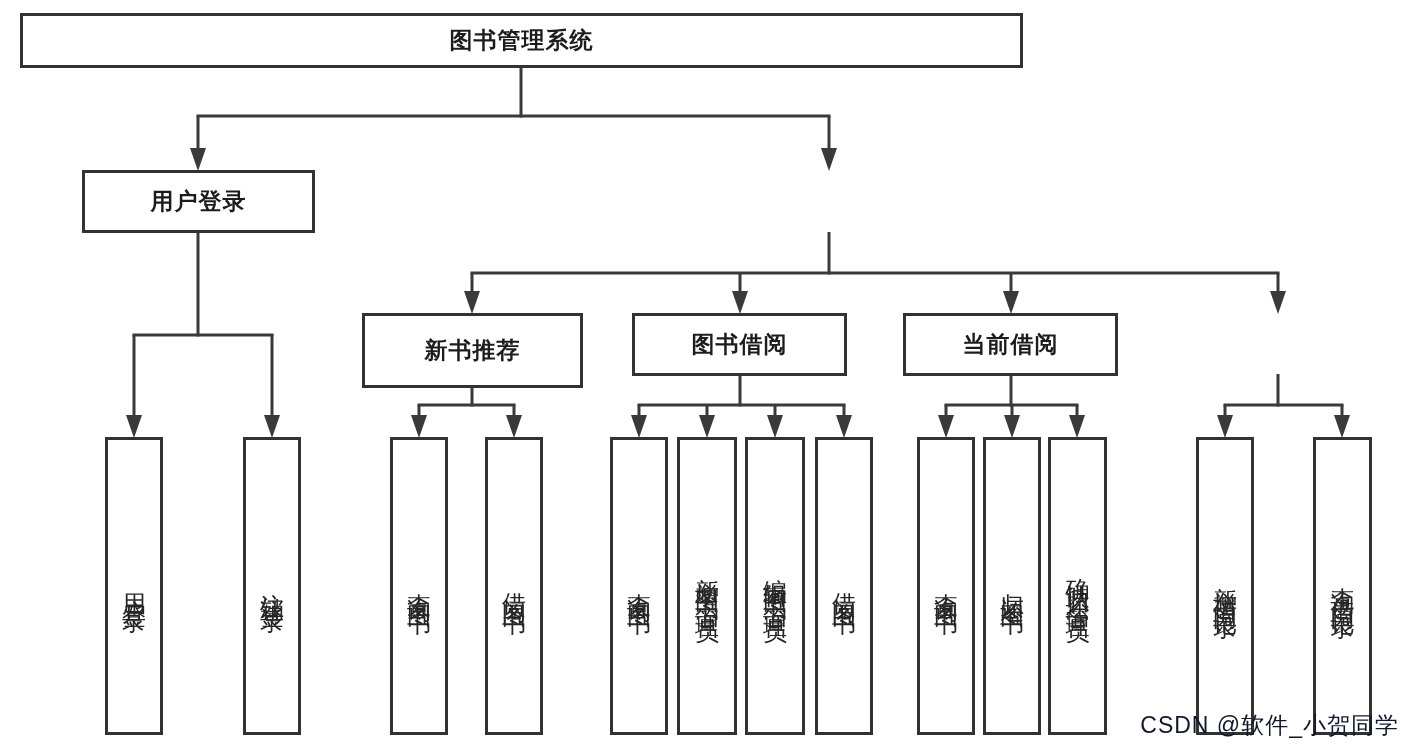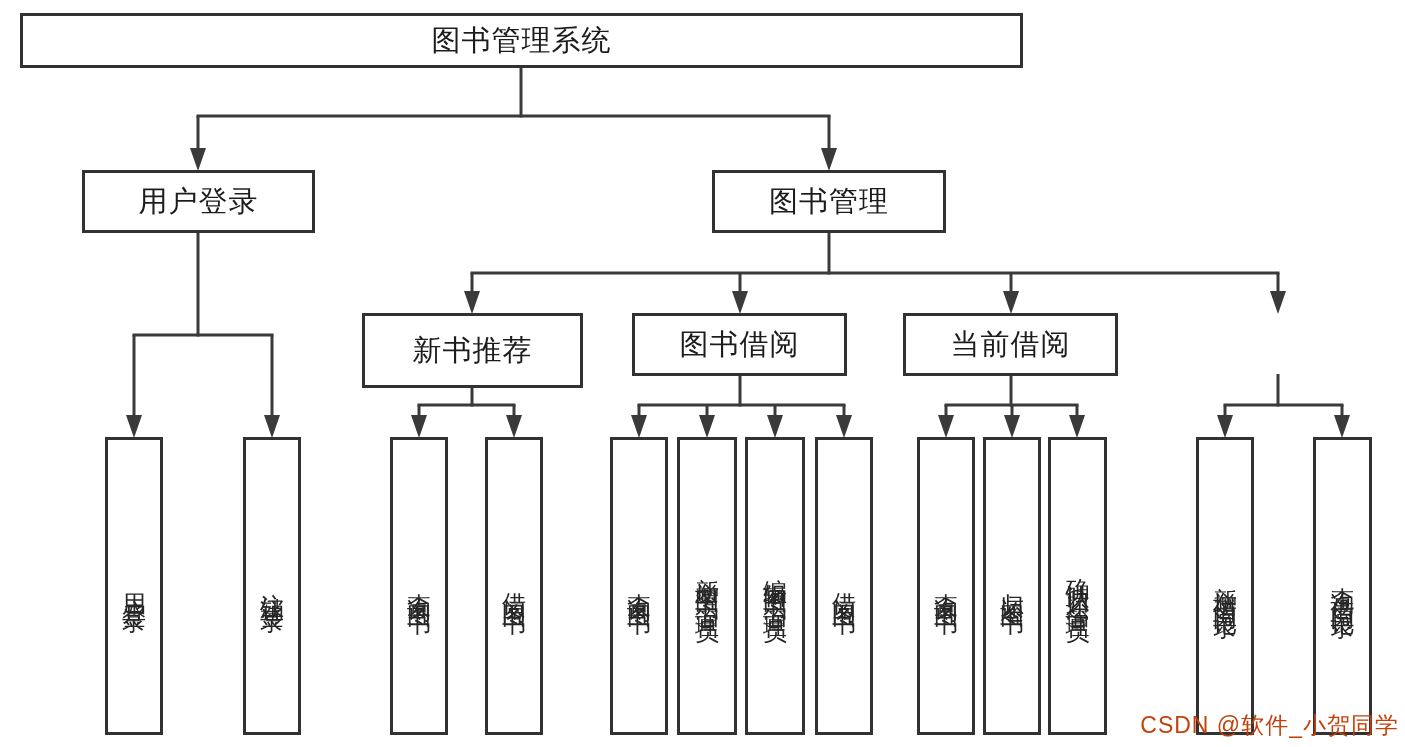--- a/index.html
+++ b/index.html
@@ -4,33 +4,33 @@
 <style>
   html,body{margin:0;padding:0;background:#ffffff;}
   #canvas{
     position:relative;width:1405px;height:747px;background:#ffffff;overflow:hidden;
     font-family:"Liberation Sans","DejaVu Sans",sans-serif;color:#1f1f1f;
   }
   #connectors{position:absolute;left:0;top:0;width:1405px;height:747px;pointer-events:none;}
   .hbox{
     position:absolute;box-sizing:border-box;border:3px solid #323232;background:#ffffff;
     display:flex;align-items:center;justify-content:center;
-    font-size:29px;letter-spacing:1px;color:#1c1c1c;
+    font-size:23px;letter-spacing:1px;color:#1c1c1c;font-weight:bold;
   }
   .vbox{
     position:absolute;box-sizing:border-box;border:3px solid #323232;background:#ffffff;
     display:flex;align-items:center;justify-content:center;
   }
   .vtext{
     writing-mode:vertical-rl;line-height:1;white-space:nowrap;
     font-size:24px;letter-spacing:6px;color:#262626;
   }
   .watermark{
     position:absolute;right:6px;bottom:6px;z-index:10;
-    font-size:23px;color:#c2410c;letter-spacing:1px;
+    font-size:23px;color:#0f172a;letter-spacing:1px;
   }
   line.conn{stroke:#3a3a3a;stroke-width:3;}
   polygon.arrow{fill:#3a3a3a;}
 </style>
 </head>
 <body>
 
 <div id="canvas">
 
   <svg id="connectors" viewBox="0 0 1405 747">
@@ -93,21 +93,20 @@
 
     <line class="conn" x1="1225" y1="405" x2="1225" y2="417"></line>
     <polygon class="arrow" points="1217,415 1233,415 1225,438"></polygon>
     <line class="conn" x1="1342" y1="405" x2="1342" y2="417"></line>
     <polygon class="arrow" points="1334,415 1350,415 1342,438"></polygon>
   </svg>
 
   <div class="hbox" style="left:20px;top:13px;width:1003px;height:55px">图书管理系统</div>
 
   <div class="hbox" style="left:82px;top:170px;width:233px;height:63px">用户登录</div>
-  <div class="hbox" style="left:712px;top:170px;width:234px;height:63px">图书管理</div>
 
   <div class="hbox" style="left:362px;top:313px;width:221px;height:75px">新书推荐</div>
   <div class="hbox" style="left:632px;top:313px;width:215px;height:63px">图书借阅</div>
   <div class="hbox" style="left:903px;top:313px;width:215px;height:63px">当前借阅</div>
 
   <div class="vbox" style="left:105px;top:437px;width:58px;height:298px">
     <span class="vtext">用户登录</span>
   </div>
   <div class="vbox" style="left:243px;top:437px;width:58px;height:298px">
     <span class="vtext">注销登录</span>

